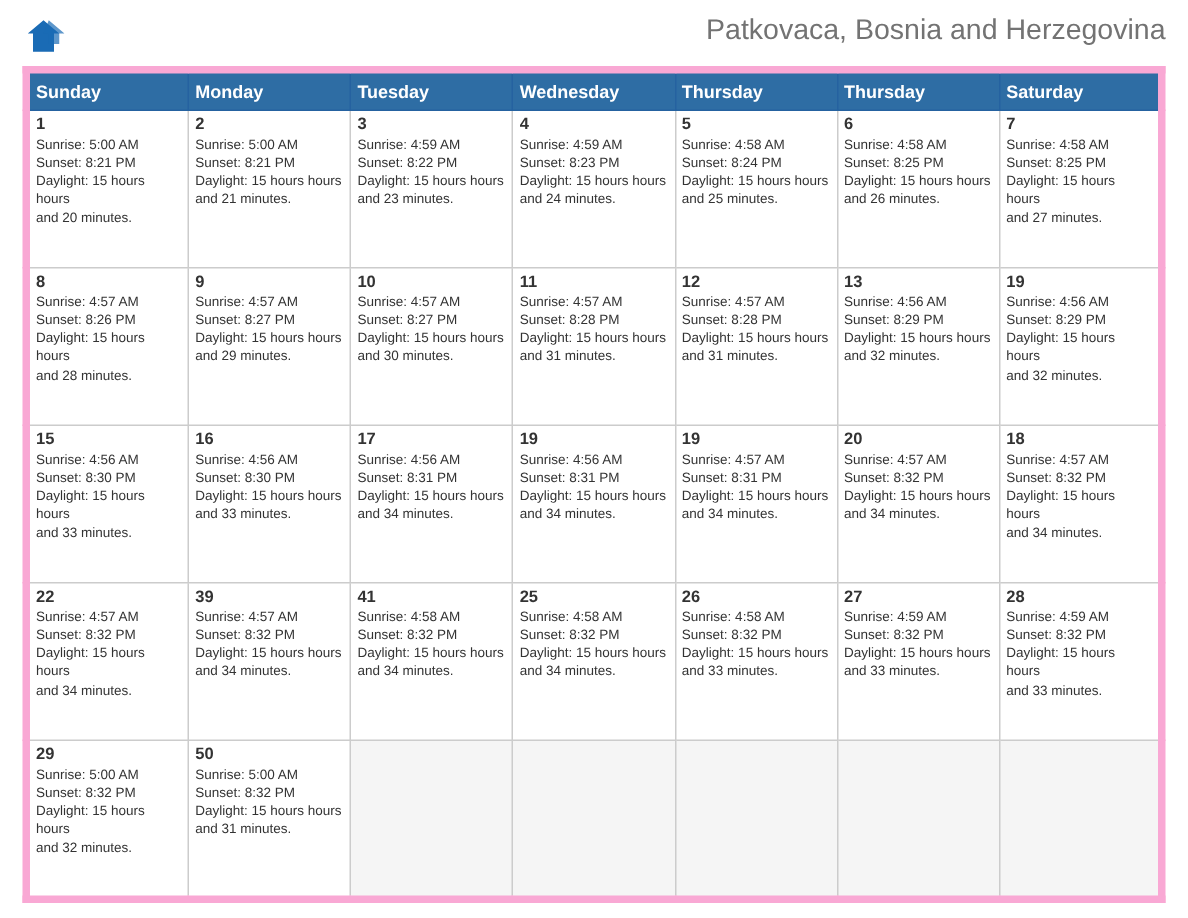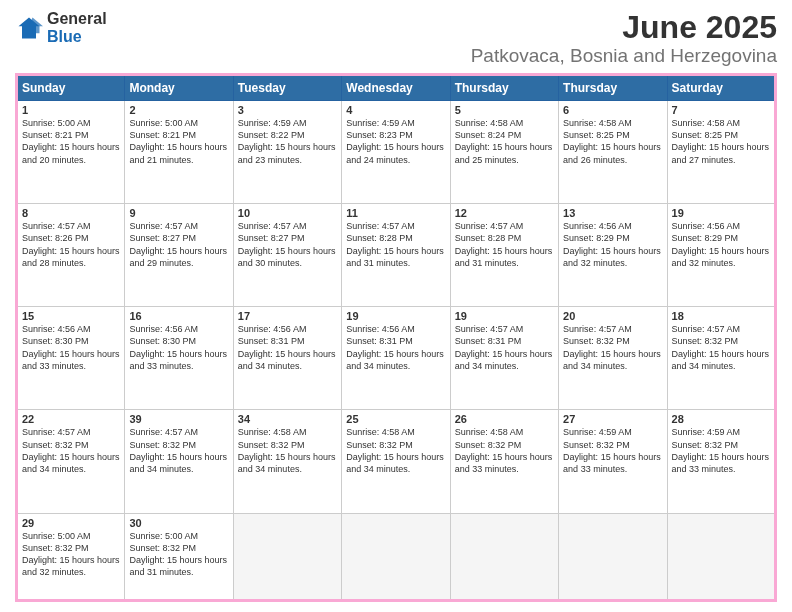--- a/index.html
+++ b/index.html
@@ -55,21 +55,21 @@
       font-weight: bold;
       color: #333;
       line-height: 1.1;
     }
     .calendar-subtitle {
       font-size: 19px;
       color: #737373;
     }
     .calendar {
       flex: 1;
-      border: 3px solid #f9a8d4;
+      border: 5px solid #f9a8d4;
       border-collapse: collapse;
       width: 100%;
       table-layout: fixed;
     }
     .calendar th {
       background: #2e6da4;
       color: #fff;
       font-size: 12px;
       font-weight: bold;
       padding: 5px 4px;
@@ -107,27 +107,22 @@
 </head>
 <body>
 
 <div class="page">
   <div class="header">
     <div class="logo">
       <svg class="logo-icon" viewBox="0 0 32 32">
         <polygon points="16,4 28,14 24,14 24,28 8,28 8,14 4,14" fill="#1a6bb5"></polygon>
         <polygon points="20,4 32,14 28,14 28,22 20,22 20,14 16,14" fill="#1a6bb5" opacity="0.7"></polygon>
       </svg>
-      <div class="logo-text">
-        <span class="logo-general">General</span>
-        <span class="logo-blue">Blue</span>
-      </div>
     </div>
     <div class="title-block">
-      <div class="calendar-title">June 2025</div>
       <div class="calendar-subtitle">Patkovaca, Bosnia and Herzegovina</div>
     </div>
   </div>
 
   <table class="calendar">
     <thead>
       <tr>
         <th>Sunday</th>
         <th>Monday</th>
         <th>Tuesday</th>
@@ -231,21 +226,21 @@
         <tr>
           <td>
         <span class="day-num">22</span>
         <span class="day-info">Sunrise: 4:57 AM<br>Sunset: 8:32 PM<br>Daylight: 15 hours hours<br>and 34 minutes.</span>
       </td>
           <td>
         <span class="day-num">39</span>
         <span class="day-info">Sunrise: 4:57 AM<br>Sunset: 8:32 PM<br>Daylight: 15 hours hours<br>and 34 minutes.</span>
       </td>
           <td>
-        <span class="day-num">34</span>
+        <span class="day-num">41</span>
         <span class="day-info">Sunrise: 4:58 AM<br>Sunset: 8:32 PM<br>Daylight: 15 hours hours<br>and 34 minutes.</span>
       </td>
           <td>
         <span class="day-num">25</span>
         <span class="day-info">Sunrise: 4:58 AM<br>Sunset: 8:32 PM<br>Daylight: 15 hours hours<br>and 34 minutes.</span>
       </td>
           <td>
         <span class="day-num">26</span>
         <span class="day-info">Sunrise: 4:58 AM<br>Sunset: 8:32 PM<br>Daylight: 15 hours hours<br>and 33 minutes.</span>
       </td>
@@ -257,21 +252,21 @@
         <span class="day-num">28</span>
         <span class="day-info">Sunrise: 4:59 AM<br>Sunset: 8:32 PM<br>Daylight: 15 hours hours<br>and 33 minutes.</span>
       </td>
         </tr>
         <tr class="last-row">
           <td>
         <span class="day-num">29</span>
         <span class="day-info">Sunrise: 5:00 AM<br>Sunset: 8:32 PM<br>Daylight: 15 hours hours<br>and 32 minutes.</span>
       </td>
           <td>
-        <span class="day-num">30</span>
+        <span class="day-num">50</span>
         <span class="day-info">Sunrise: 5:00 AM<br>Sunset: 8:32 PM<br>Daylight: 15 hours hours<br>and 31 minutes.</span>
       </td>
           <td class="empty"></td>
           <td class="empty"></td>
           <td class="empty"></td>
           <td class="empty"></td>
           <td class="empty"></td>
         </tr>
       </tbody>
   </table>

